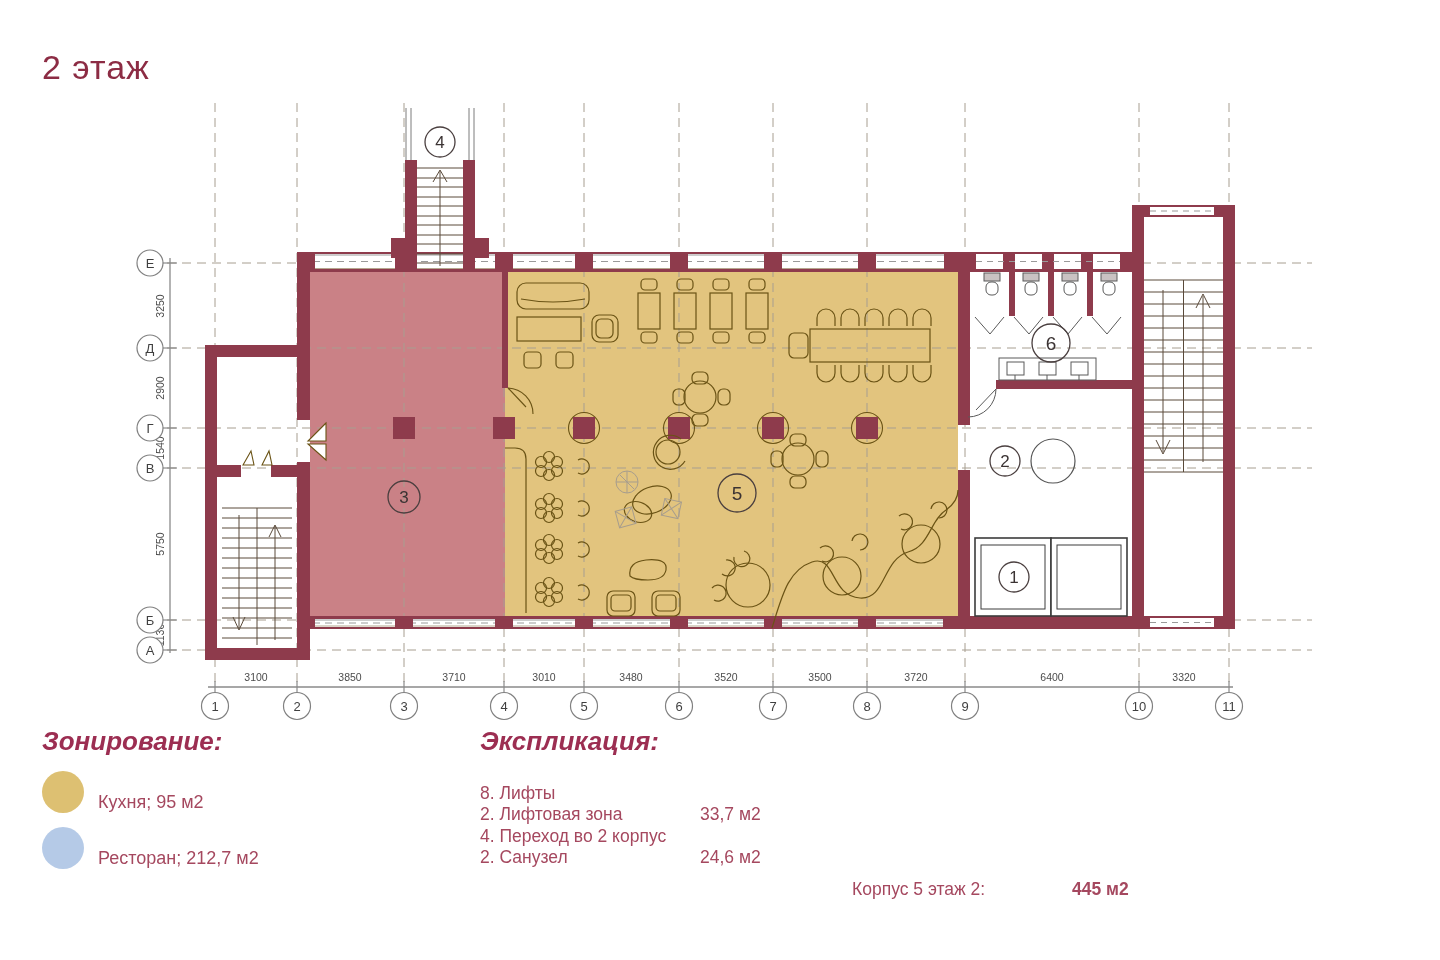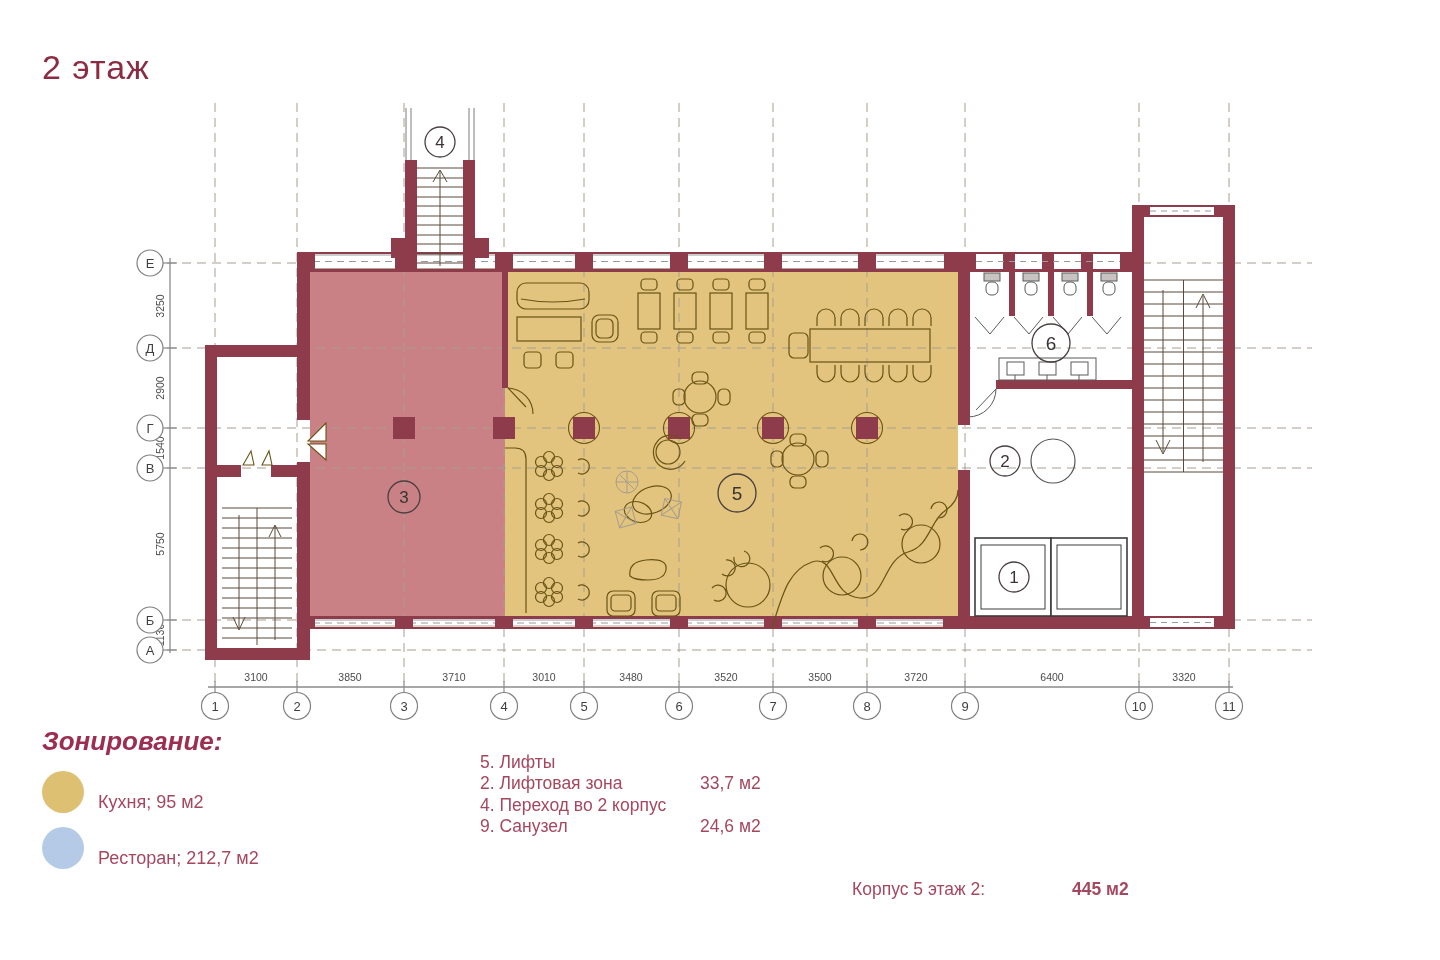--- a/index.html
+++ b/index.html
@@ -463,35 +463,36 @@
       <div class="swatch kitchen"></div>
       <span>Кухня; 95 м2</span>
     </div>
     <div class="legend-item">
       <div class="swatch restaurant"></div>
       <span>Ресторан; 212,7 м2</span>
     </div>
   </div>
 
   <div class="expl">
+    <h2>Экспликация:</h2>
     <div class="expl-rows">
       <div class="expl-row">
-        <span class="lab">5. Лифты</span>
+        <span class="lab">8. Лифты</span>
         <span class="val"></span>
       </div>
       <div class="expl-row">
         <span class="lab">2. Лифтовая зона</span>
         <span class="val">33,7 м2</span>
       </div>
       <div class="expl-row">
         <span class="lab">4. Переход во 2 корпус</span>
         <span class="val"></span>
       </div>
       <div class="expl-row">
-        <span class="lab">9. Санузел</span>
+        <span class="lab">2. Санузел</span>
         <span class="val">24,6 м2</span>
       </div>
     </div>
   </div>
 
   <div class="total">
     <span>Корпус 5 этаж 2:</span>
     <span class="tval">445 м2</span>
   </div>
 

